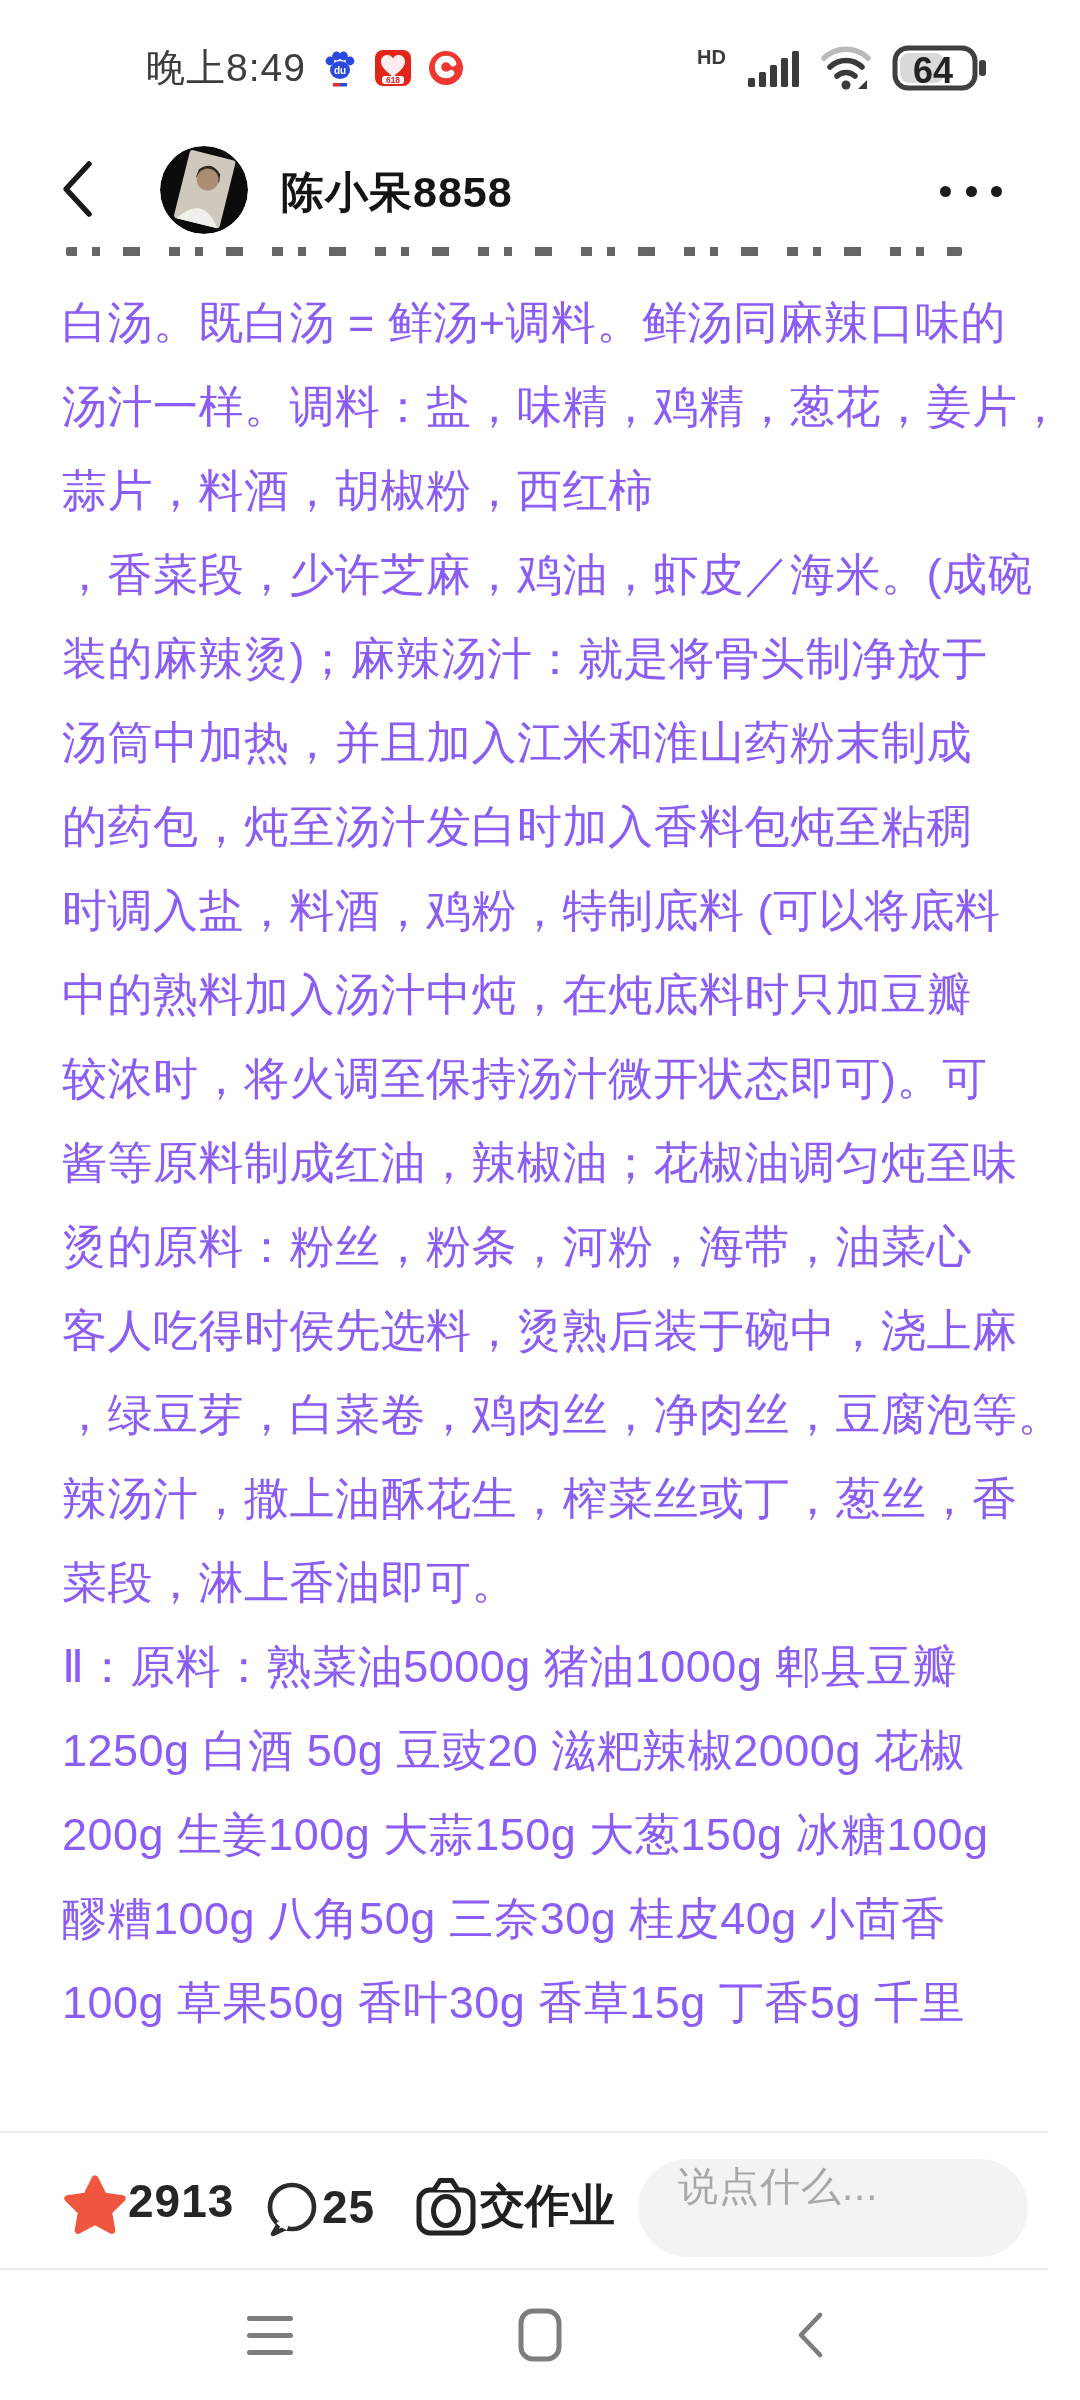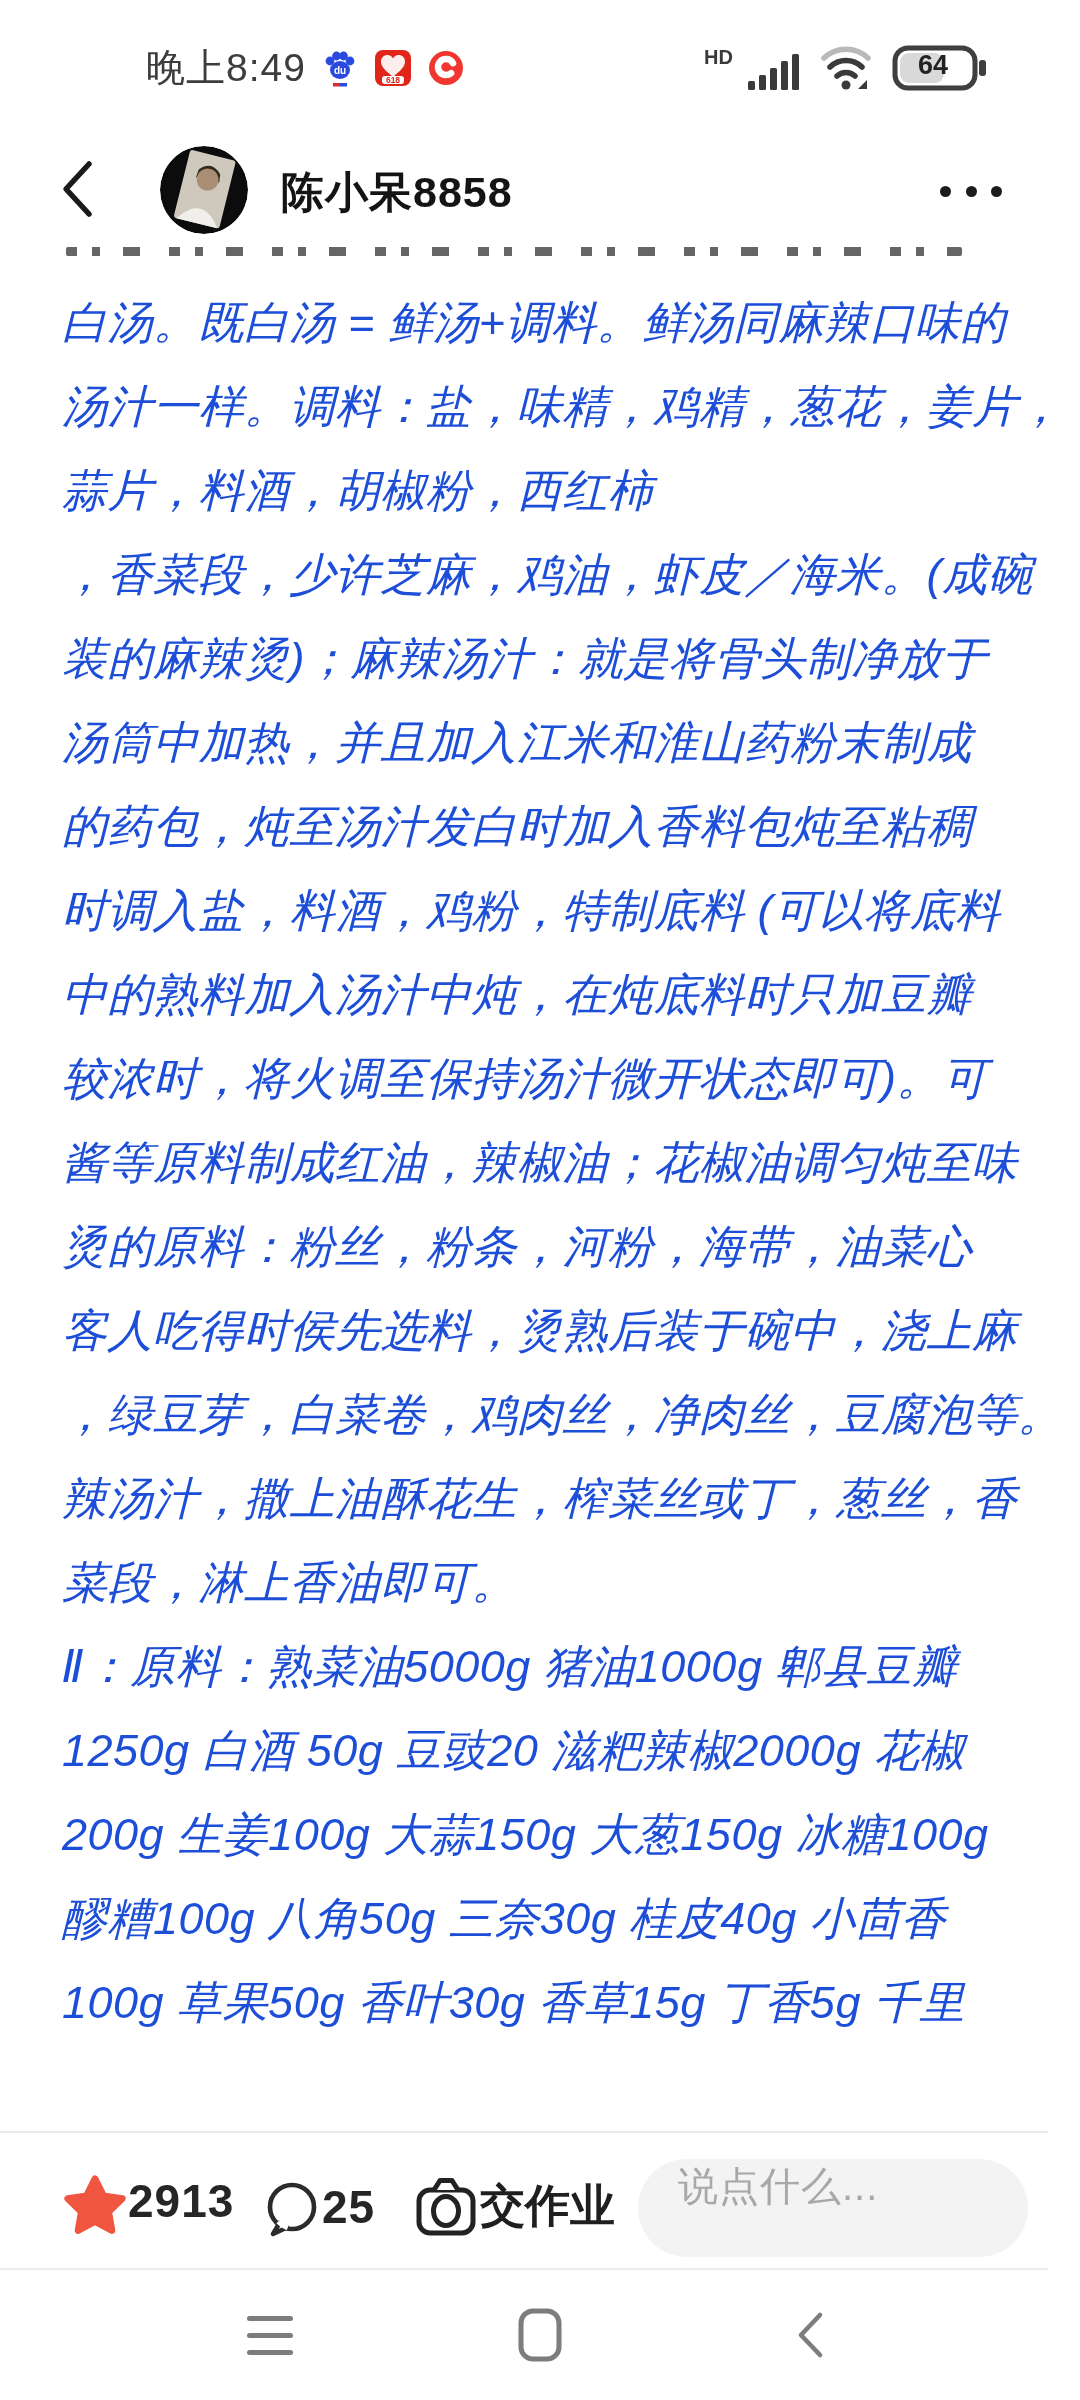--- a/index.html
+++ b/index.html
@@ -5,36 +5,36 @@
   html,body{margin:0;padding:0;background:#fff;}
   .screen{
     position:relative;width:1048px;height:2400px;background:#ffffff;overflow:hidden;
     font-family:"Liberation Sans","DejaVu Sans",sans-serif;
   }
   
   .sb-left{position:absolute;left:146px;top:40px;height:56px;display:flex;align-items:center;gap:16px;}
   .sb-time{font-size:39px;font-weight:500;color:#3d3d3d;letter-spacing:1px;}
   .sb-appicon{display:block;}
   .sb-right{position:absolute;right:60px;top:42px;height:52px;display:flex;align-items:center;gap:18px;}
-  .sig-wrap{display:flex;align-items:flex-end;gap:13px;}
+  .sig-wrap{display:flex;align-items:center;gap:20px;}
   .hd{font-size:20px;font-weight:700;color:#3a3a3a;margin-bottom:22px;margin-right:2px;}
   .batt{position:relative;width:96px;height:46px;}
-  .batt-num{position:absolute;left:0;top:5px;width:82px;text-align:center;font-size:27px;font-weight:600;color:#222;}
+  .batt-num{position:absolute;left:0;top:5px;width:82px;text-align:center;font-size:36px;font-weight:600;color:#222;}
   
   .hdr-back{position:absolute;left:54px;top:158px;width:48px;height:64px;background:none;border:none;padding:0;cursor:pointer;}
   .avatar{position:absolute;left:160px;top:146px;width:88px;height:88px;border-radius:50%;overflow:hidden;}
   .hdr-title{position:absolute;left:281px;top:164px;font-size:43px;font-weight:700;color:#141414;letter-spacing:1px;}
   .hdr-dots{position:absolute;right:46px;top:178px;width:62px;height:26px;display:flex;align-items:center;justify-content:space-between;background:none;border:none;padding:0;cursor:pointer;}
   .hdr-dots i{width:11px;height:11px;border-radius:50%;background:#1c1c1c;}
   
   .clipped-line{position:absolute;left:66px;right:86px;top:247px;height:9px;opacity:.8;border-radius:2px;
     background:repeating-linear-gradient(90deg,#3f3f3f 0 11px,transparent 11px 26px,#3f3f3f 26px 34px,transparent 34px 57px,#3f3f3f 57px 74px,transparent 74px 103px);}
   .content{position:absolute;left:62px;right:20px;top:281px;}
   .tline{height:84px;display:flex;align-items:center;white-space:nowrap;
-    font-size:45px;color:#1d4ed8;letter-spacing:.5px;font-style:italic;}
+    font-size:45px;color:#8b5cf6;letter-spacing:.5px;}
   
   .divider{position:absolute;left:0;right:0;height:2px;background:#ececec;}
   .d1{top:2131px;} .d2{top:2268px;}
   .act{position:absolute;display:flex;gap:2px;background:none;border:none;padding:0;cursor:pointer;}
   .act-star{left:64px;top:2174px;}
   .act-cmt{left:262px;top:2180px;}
   .act-cam{left:414px;top:2176px;}
   .act-num{font-size:46px;font-weight:700;color:#262626;letter-spacing:1px;}
   .act-label{font-size:45px;font-weight:700;color:#1f1f1f;}
   .pill{position:absolute;left:638px;top:2159px;width:390px;height:98px;border-radius:49px;background:#f3f3f3;

